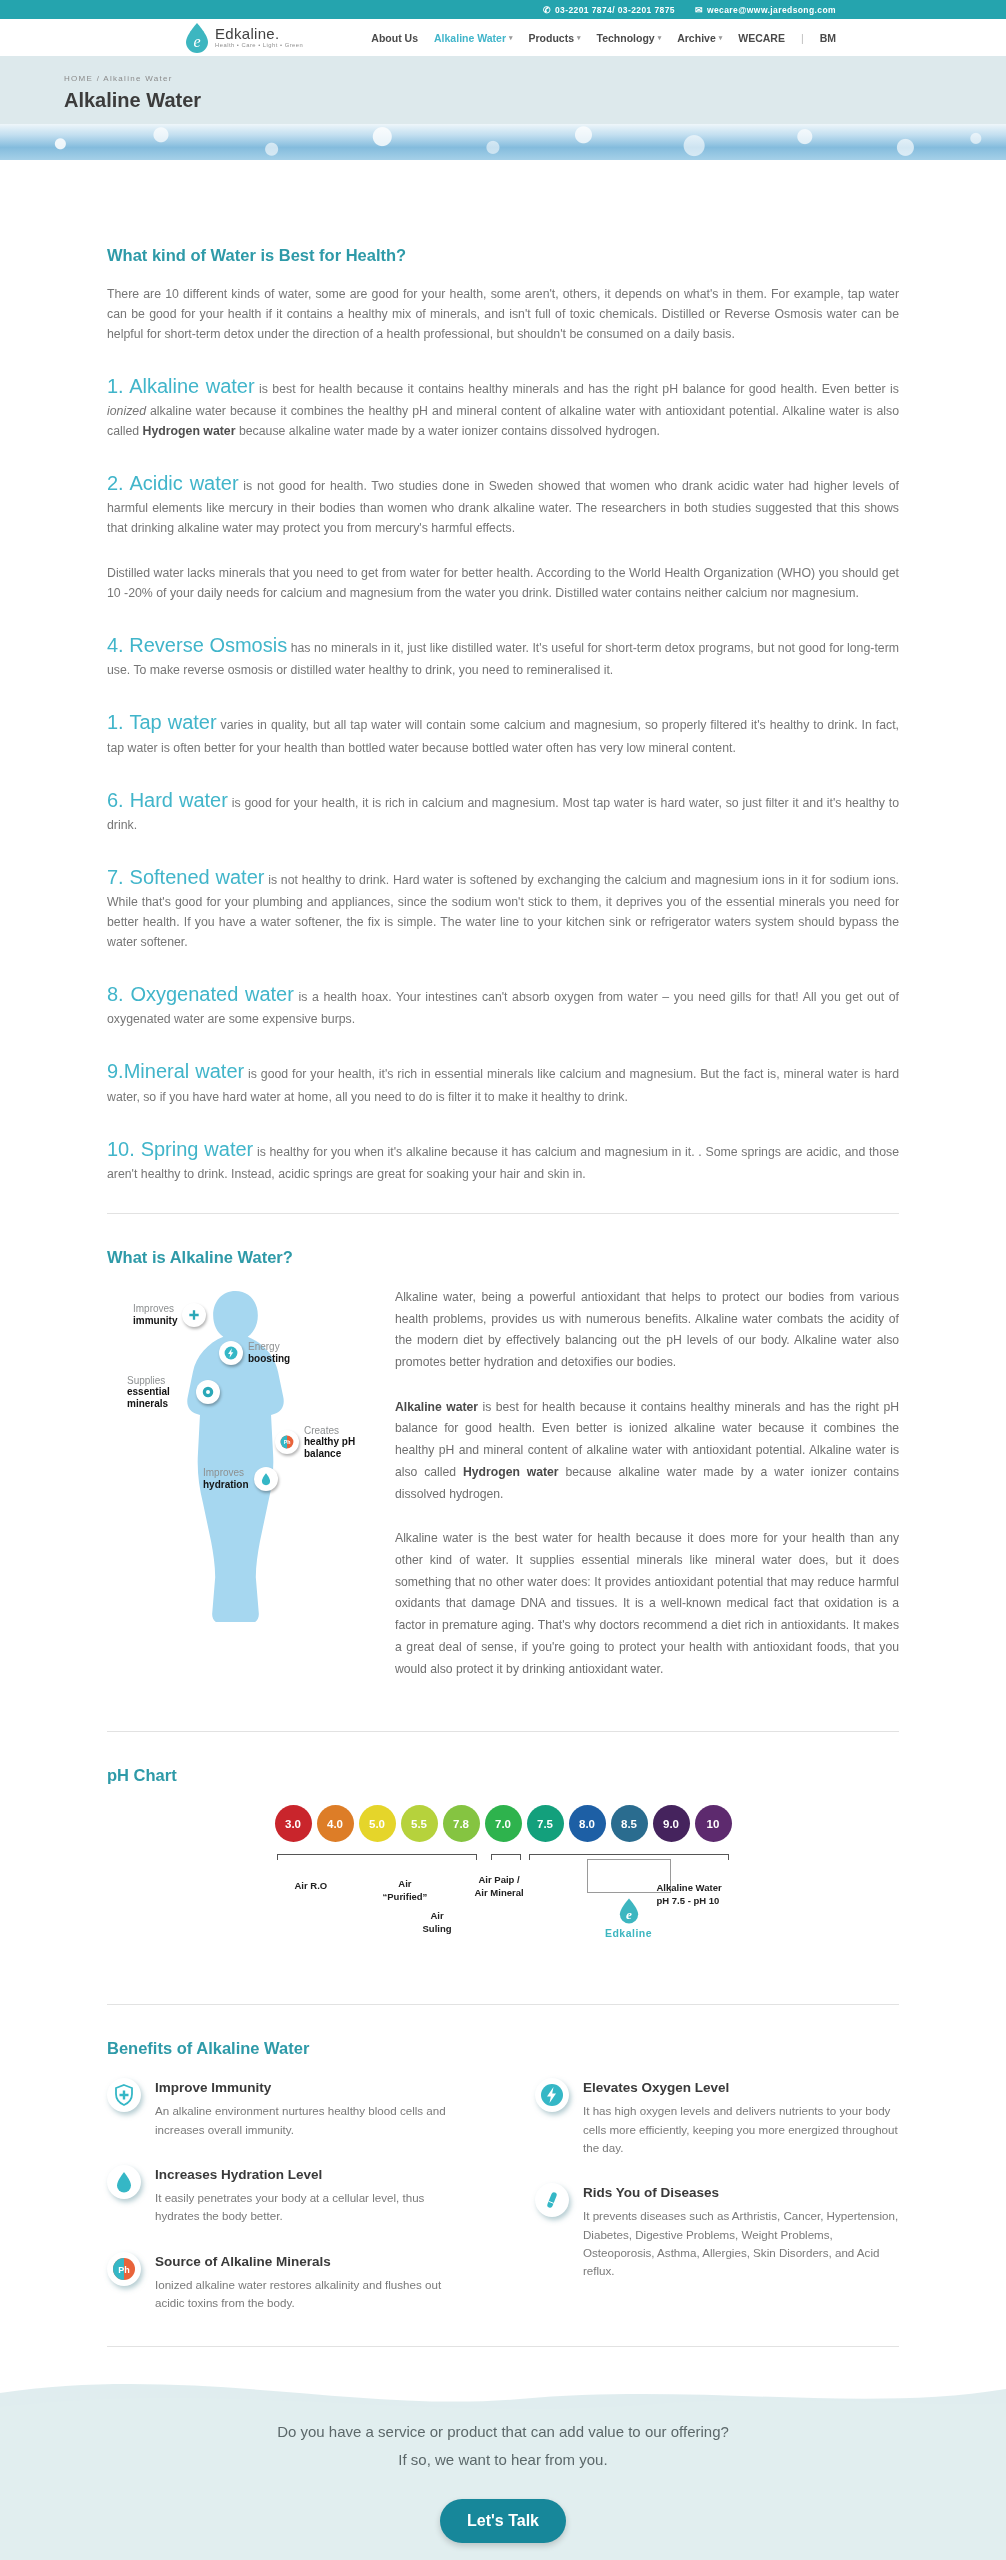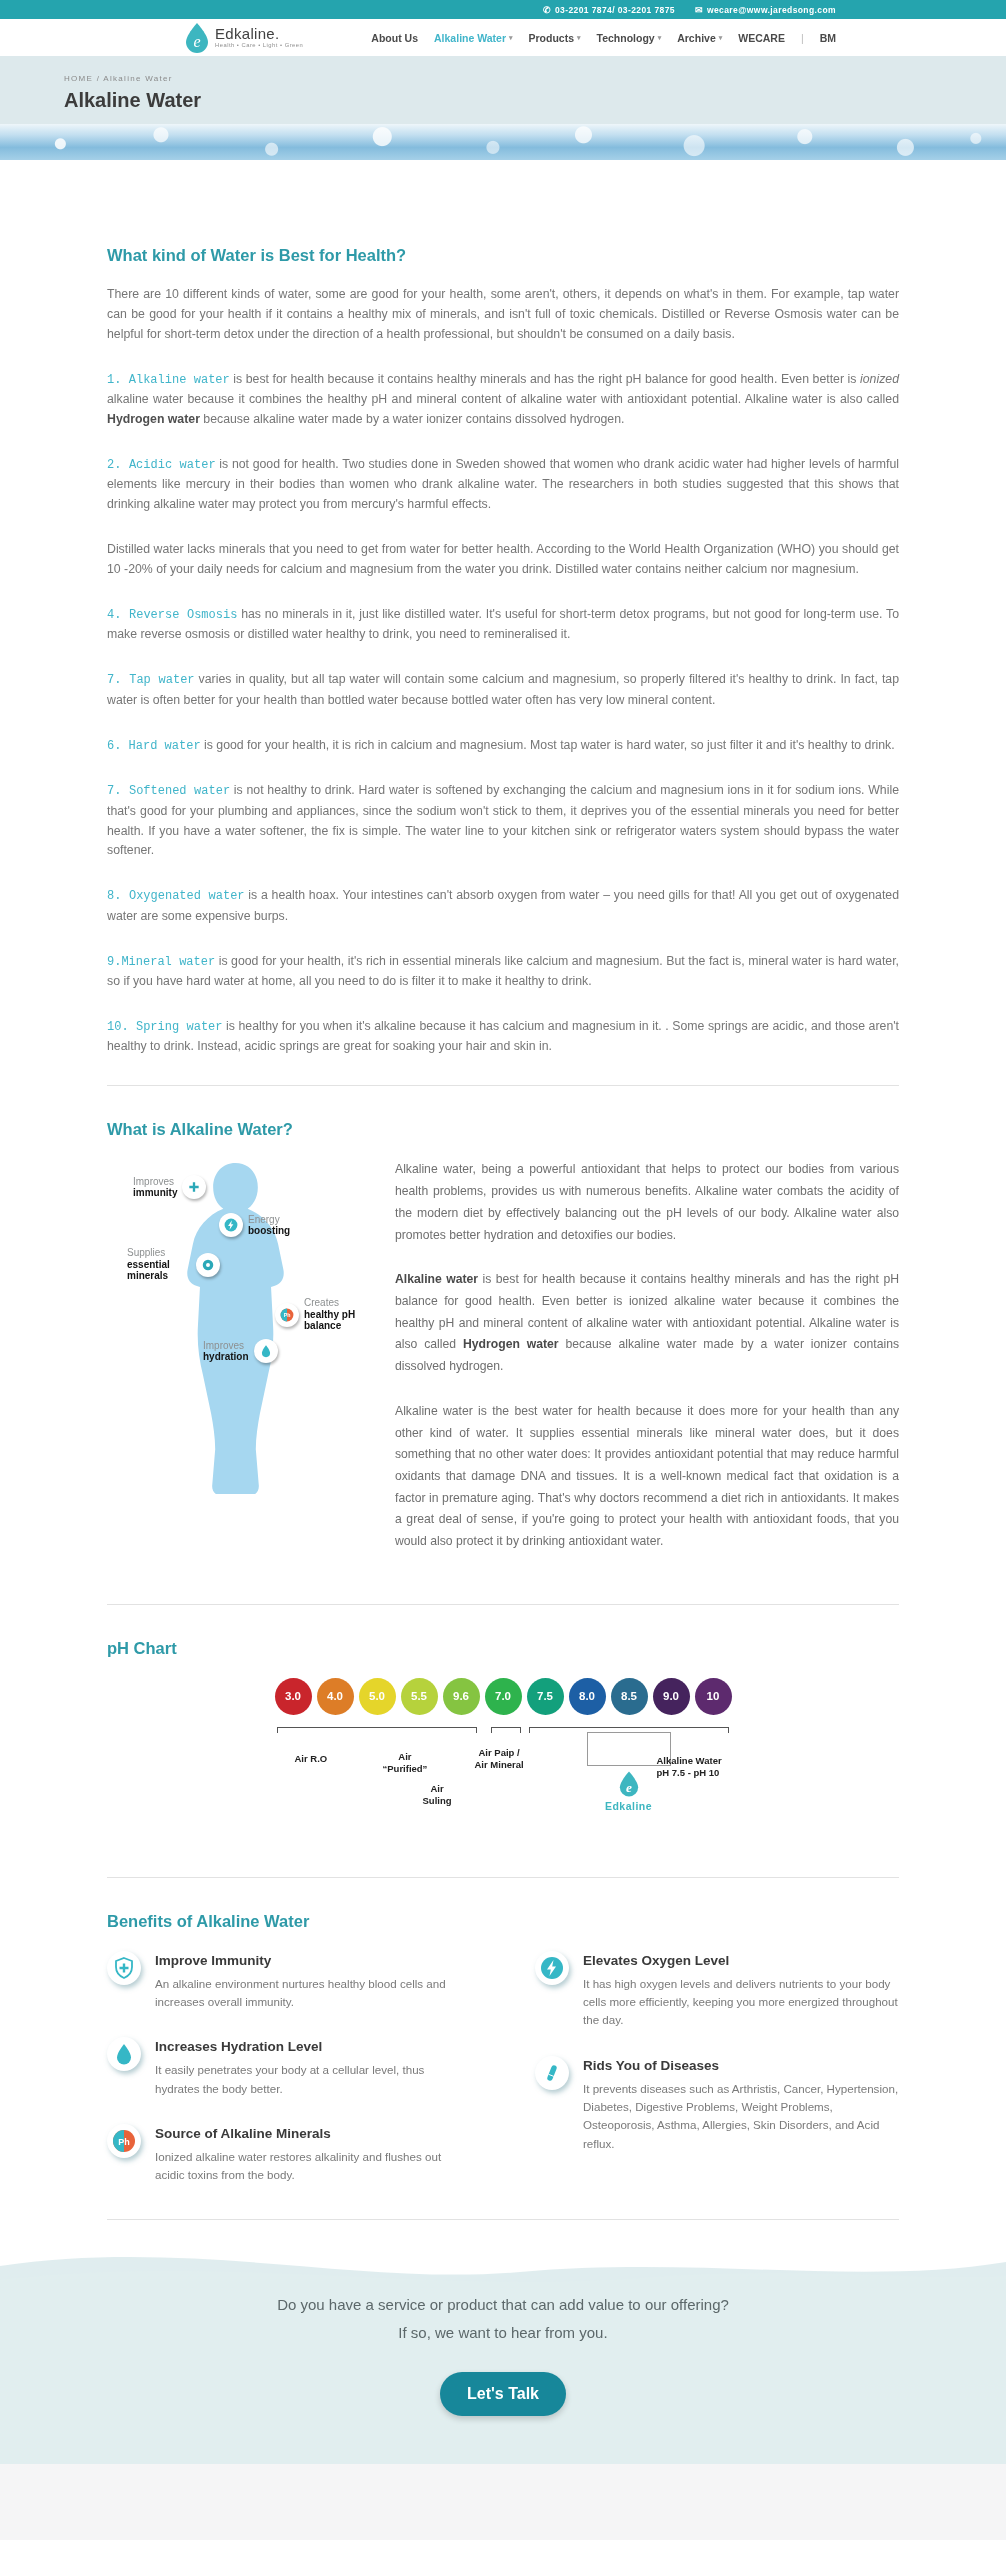--- a/index.html
+++ b/index.html
@@ -35,21 +35,21 @@
     radial-gradient(circle at 69% 60%, rgba(255,255,255,.6) 0 10px, rgba(255,255,255,0) 11px),
     radial-gradient(circle at 80% 35%, rgba(255,255,255,.7) 0 7px, rgba(255,255,255,0) 8px),
     radial-gradient(circle at 90% 65%, rgba(255,255,255,.65) 0 8px, rgba(255,255,255,0) 9px),
     radial-gradient(circle at 97% 40%, rgba(255,255,255,.6) 0 5px, rgba(255,255,255,0) 6px),
     linear-gradient(180deg,#eef6fa 0%,#c3dff0 30%,#84bcdd 65%,#a5d0e8 100%);}
   
   .container{width:792px;margin:0 auto;}
   .sec-heading{color:#2e9aa8;font-size:16.5px;font-weight:bold;margin:0 0 20px;}
   .section-best{padding-top:86px;}
   .para{font-size:12.3px;color:#767676;line-height:1.62;text-align:justify;margin:0 0 25px;}
-  .para .lead{font-size:12px;color:#41b5ca;font-family:Liberation Mono, monospace;}
+  .para .lead{font-size:20px;color:#41b5ca;}
   .para b{color:#4f4f4f;}
   .divider{border:none;border-top:1px solid #e2e2e2;margin:28px 0 34px;}
   
   .what-flex{display:flex;gap:36px;align-items:flex-start;}
   .figure-wrap{width:252px;height:338px;position:relative;flex:none;}
   .figure-svg{position:absolute;left:56px;top:0;}
   .callout{position:absolute;display:flex;align-items:center;gap:5px;}
   .callout .lines{font-size:10px;line-height:1.15;max-width:64px;}
   .callout .l1{color:#8d9091;}
   .callout .l2{color:#141414;font-weight:bold;}
@@ -173,21 +173,21 @@
   <div class="container">
 
     <div class="section-best">
       <h2 class="sec-heading">What kind of Water is Best for Health?</h2>
       <div>
           <p class="para"><span>There are 10 different kinds of water, some are good for your health, some aren't, others, it depends on what's in them. For example, tap water can be good for your health if it contains a healthy mix of minerals, and isn't full of toxic chemicals. Distilled or Reverse Osmosis water can be helpful for short-term detox under the direction of a health professional, but shouldn't be consumed on a daily basis.</span></p>
           <p class="para"><span class="lead">1. Alkaline water</span> <span>is best for health because it contains healthy minerals and has the right pH balance for good health. Even better is <i>ionized</i> alkaline water because it combines the healthy pH and mineral content of alkaline water with antioxidant potential. Alkaline water is also called <b>Hydrogen water</b> because alkaline water made by a water ionizer contains dissolved hydrogen.</span></p>
           <p class="para"><span class="lead">2. Acidic water</span> <span>is not good for health. Two studies done in Sweden showed that women who drank acidic water had higher levels of harmful elements like mercury in their bodies than women who drank alkaline water. The researchers in both studies suggested that this shows that drinking alkaline water may protect you from mercury's harmful effects.</span></p>
           <p class="para"><span>Distilled water lacks minerals that you need to get from water for better health. According to the World Health Organization (WHO) you should get 10 -20% of your daily needs for calcium and magnesium from the water you drink. Distilled water contains neither calcium nor magnesium.</span></p>
           <p class="para"><span class="lead">4. Reverse Osmosis</span> <span>has no minerals in it, just like distilled water. It's useful for short-term detox programs, but not good for long-term use. To make reverse osmosis or distilled water healthy to drink, you need to remineralised it.</span></p>
-          <p class="para"><span class="lead">7. Tap water</span> <span>varies in quality, but all tap water will contain some calcium and magnesium, so properly filtered it's healthy to drink. In fact, tap water is often better for your health than bottled water because bottled water often has very low mineral content.</span></p>
+          <p class="para"><span class="lead">1. Tap water</span> <span>varies in quality, but all tap water will contain some calcium and magnesium, so properly filtered it's healthy to drink. In fact, tap water is often better for your health than bottled water because bottled water often has very low mineral content.</span></p>
           <p class="para"><span class="lead">6. Hard water</span> <span>is good for your health, it is rich in calcium and magnesium. Most tap water is hard water, so just filter it and it's healthy to drink.</span></p>
           <p class="para"><span class="lead">7. Softened water</span> <span>is not healthy to drink. Hard water is softened by exchanging the calcium and magnesium ions in it for sodium ions. While that's good for your plumbing and appliances, since the sodium won't stick to them, it deprives you of the essential minerals you need for better health. If you have a water softener, the fix is simple. The water line to your kitchen sink or refrigerator waters system should bypass the water softener.</span></p>
           <p class="para"><span class="lead">8. Oxygenated water</span> <span>is a health hoax. Your intestines can't absorb oxygen from water – you need gills for that! All you get out of oxygenated water are some expensive burps.</span></p>
           <p class="para"><span class="lead">9.Mineral water</span> <span>is good for your health, it's rich in essential minerals like calcium and magnesium. But the fact is, mineral water is hard water, so if you have hard water at home, all you need to do is filter it to make it healthy to drink.</span></p>
           <p class="para"><span class="lead">10. Spring water</span> <span>is healthy for you when it's alkaline because it has calcium and magnesium in it. . Some springs are acidic, and those aren't healthy to drink. Instead, acidic springs are great for soaking your hair and skin in.</span></p>
         </div>
     </div>
 
     <hr class="divider">
 
@@ -271,21 +271,21 @@
     <hr class="divider">
 
     <div>
       <h2 class="sec-heading">pH Chart</h2>
       <div class="ph-wrap">
         <div class="ph-scale">
             <div class="ph-circle" style="background: rgb(201, 37, 44);">3.0</div>
             <div class="ph-circle" style="background: rgb(221, 125, 39);">4.0</div>
             <div class="ph-circle" style="background: rgb(229, 213, 42);">5.0</div>
             <div class="ph-circle" style="background: rgb(182, 210, 60);">5.5</div>
-            <div class="ph-circle" style="background: rgb(133, 196, 65);">9.6</div>
+            <div class="ph-circle" style="background: rgb(133, 196, 65);">7.8</div>
             <div class="ph-circle" style="background: rgb(46, 179, 77);">7.0</div>
             <div class="ph-circle" style="background: rgb(19, 160, 124);">7.5</div>
             <div class="ph-circle" style="background: rgb(29, 95, 165);">8.0</div>
             <div class="ph-circle" style="background: rgb(42, 108, 143);">8.5</div>
             <div class="ph-circle" style="background: rgb(69, 35, 93);">9.0</div>
             <div class="ph-circle" style="background: rgb(93, 42, 110);">10</div>
           </div>
         <div class="ph-annot">
           <div class="bracket bk1"></div>
           <div class="bracket bk2"></div>

